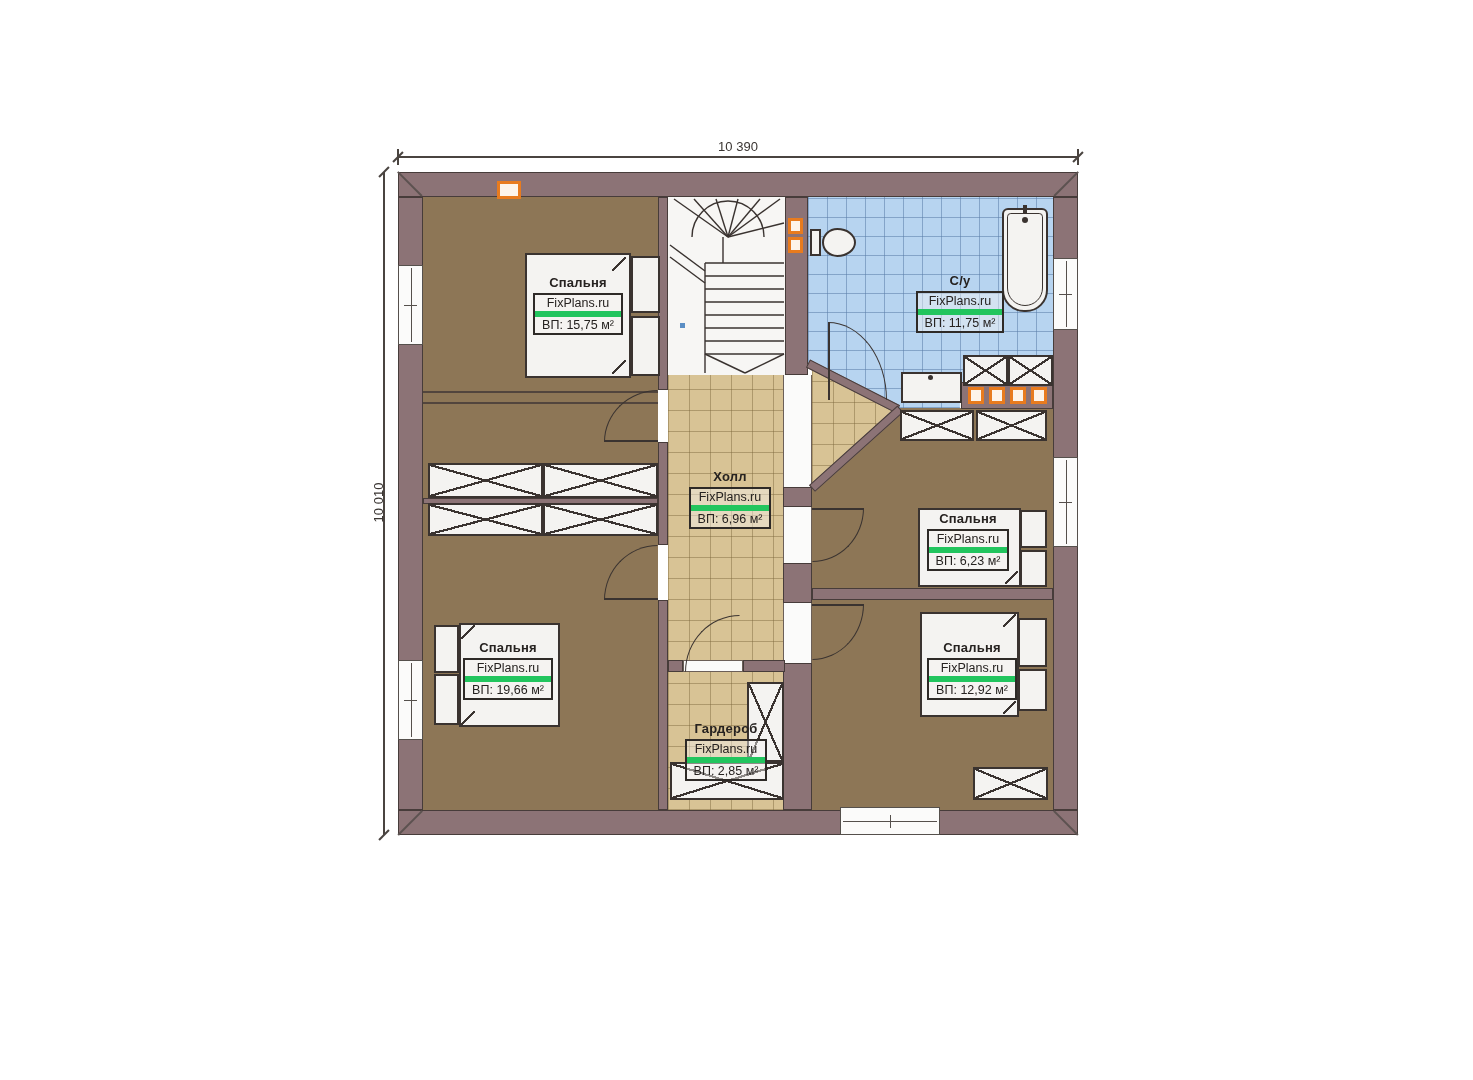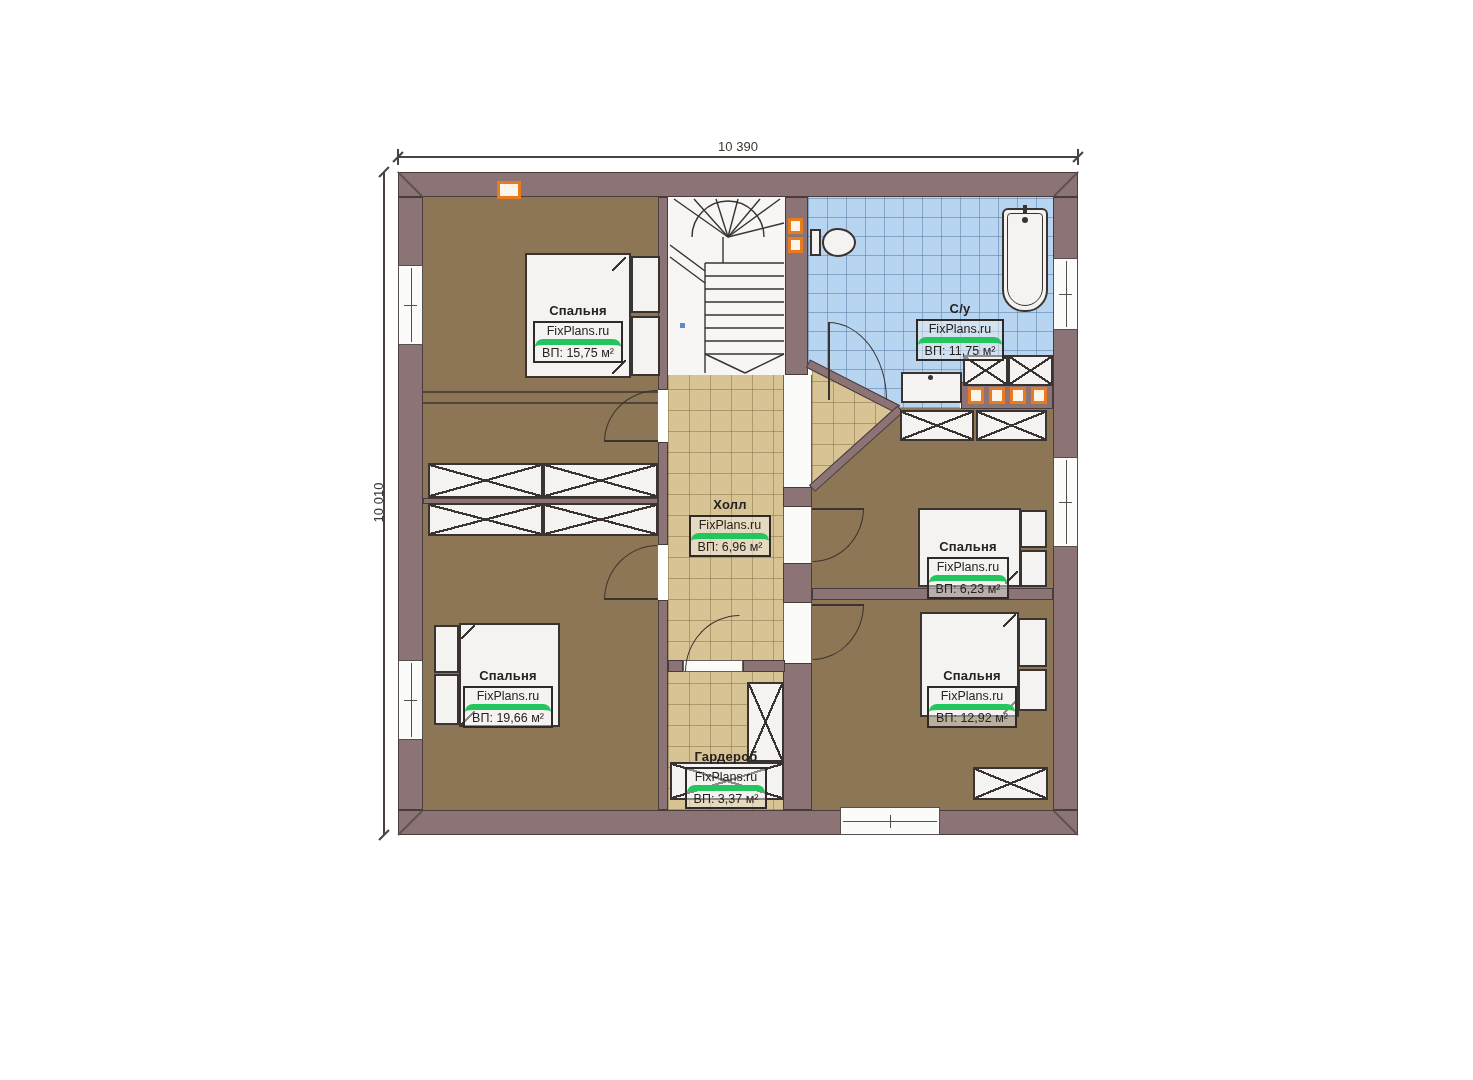--- a/index.html
+++ b/index.html
@@ -28,24 +28,24 @@
   .win-tick-v{position:absolute;left:50%;top:25%;bottom:25%;width:1px;background:#55504c;}
   .arc{position:absolute;border:1.6px solid transparent;box-sizing:border-box;}
   .arc-tl{border-top-color:#3a3330;border-left-color:#3a3330;border-top-left-radius:100% 100%;}
   .arc-tr{border-top-color:#3a3330;border-right-color:#3a3330;border-top-right-radius:100% 100%;}
   .arc-br{border-right-color:#3a3330;border-bottom-color:#3a3330;border-bottom-right-radius:100% 100%;}
   .leaf{position:absolute;background:#3a3330;}
   .orange{position:absolute;background:#fdf4ea;border:3px solid #e87b1e;box-sizing:border-box;}
   .fold{position:absolute;background:linear-gradient(135deg,#f4f3f1 44%,#3a3330 44% 56%,#f4f3f1 56%);}
   .thinline{position:absolute;background:#52453d;}
   .miter{position:absolute;height:1.5px;width:34px;background:#5c5250;}
-  .room-label{position:absolute;display:flex;flex-direction:column;align-items:center;width:124px;margin-top:28px;}
+  .room-label{position:absolute;display:flex;flex-direction:column;align-items:center;width:124px;}
   .room-name{font-weight:bold;font-size:13px;margin-bottom:3px;letter-spacing:.2px;}
   .label-box{border:2px solid #2e2a27;background:rgba(246,245,242,.45);}
-  .label-row{padding:1px 7px;font-size:12.5px;text-align:center;white-space:nowrap;border-radius:8px;}
+  .label-row{padding:1px 7px;font-size:12.5px;text-align:center;white-space:nowrap;}
   .label-row + .label-row{border-top:6px solid #22c55e;}
   .dim-line{position:absolute;background:#4a4440;}
   .dim-tick{position:absolute;width:14px;height:2px;background:#4a4440;transform:rotate(-45deg);}
   .dim-text{position:absolute;font-size:13px;color:#3a3532;text-align:center;}
 </style>
 </head>
 <body>
 
 <div class="screen">
 
@@ -260,18 +260,18 @@
       <div class="label-box">
         <div class="label-row">FixPlans.ru</div>
         <div class="label-row">ВП: 12,92 м²</div>
       </div>
     </div>
 
     <div class="room-label" style="left:266px;top:549px;">
       <div class="room-name">Гардероб</div>
       <div class="label-box">
         <div class="label-row">FixPlans.ru</div>
-        <div class="label-row">ВП: 3,37 м²</div>
+        <div class="label-row">ВП: 2,85 м²</div>
       </div>
     </div>
 
   </div>
 </div>
 
 </body></html>

